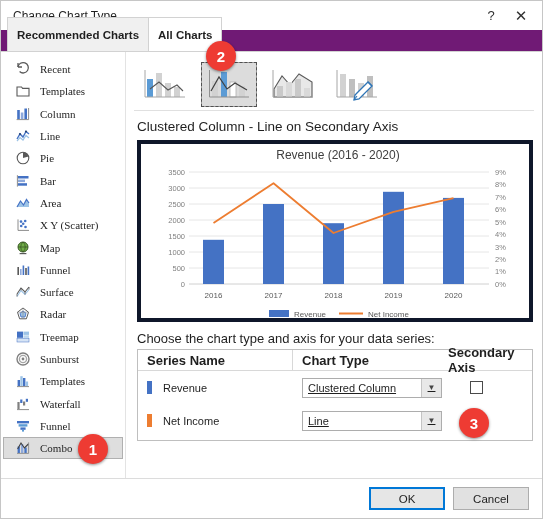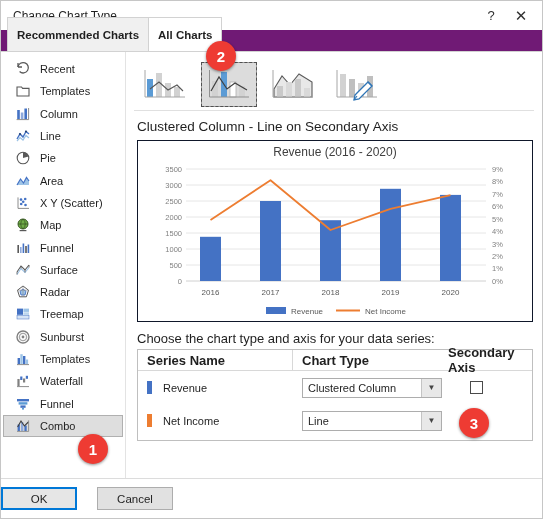--- a/index.html
+++ b/index.html
@@ -93,20 +93,21 @@
     box-sizing: border-box;
   }
   .side-item {
     height: 22.3px;
     display: flex;
     align-items: center;
     padding-left: 11px;
     box-sizing: border-box;
     border: 1px solid transparent;
     margin: 0 2px;
+    font-family: Liberation Serif, serif;
   }
   .side-item.selected {
     background: #dedede;
     border: 1px solid #b0b0b0;
   }
   .side-icon {
     width: 16px; height: 16px;
     flex: 0 0 16px;
     margin-right: 9px;
     display: block;
@@ -150,21 +151,21 @@
   }
   .preview-title {
     font-size: 13.5px;
     color: #1f1f1f;
     margin: 2px 0 6px 3px;
     flex: 0 0 auto;
   }
   .preview-box {
     flex: 0 0 182px;
     height: 182px;
-    border: 1px solid #0f172a;
+    border: 4px solid #0f172a;
     background: #ffffff;
     margin: 0 1px 0 3px;
     box-sizing: border-box;
     overflow: hidden;
     position: relative;
   }
   .chart-caption {
     flex: 0 0 auto;
     font-size: 13px;
     margin: 9px 0 3px 3px;
@@ -189,21 +190,21 @@
   }
   .st-head .c1 { flex: 0 0 155px; padding-left: 9px; box-sizing: border-box; border-right: 1px solid #d8d8d8; height:20px; display:flex; align-items:center;}
   .st-head .c2 { flex: 1 1 auto; padding-left: 9px; box-sizing: border-box; height:20px; display:flex; align-items:center;}
   .st-head .c3 { flex: 0 0 92px; padding-left: 8px; box-sizing: border-box; height:20px; display:flex; align-items:center;}
   .st-row {
     display: flex;
     align-items: center;
     height: 33px;
   }
   .st-row .c1 { flex: 0 0 155px; padding-left: 9px; box-sizing: border-box; display: flex; align-items: center; }
-  .st-row .c2 { flex: 1 1 auto; padding-left: 9px; box-sizing: border-box; }
+  .st-row .c2 { flex: 1 1 auto; padding-left: 9px; box-sizing: border-box; text-decoration: underline; }
   .st-row .c3 { flex: 0 0 92px; display: flex; align-items: center; justify-content: center; box-sizing: border-box; padding-right:24px;}
   .swatch {
     width: 5px; height: 13px;
     margin-right: 11px;
     flex: 0 0 5px;
   }
   .sname { font-size: 11px; }
   .combo {
     width: 140px; height: 20px;
     border: 1px solid #adadad;
@@ -238,22 +239,23 @@
     border-width: 0 1.4px 1.4px 0;
     transform: rotate(42deg);
   }
   
   .footer {
     flex: 0 0 39px;
     height: 39px;
     border-top: 1px solid #dcdcdc;
     display: flex;
     align-items: center;
+    justify-content: flex-end;
     padding-right: 13px;
-    gap: 20px;
+    gap: 8px;
     background: #ffffff;
   }
   .btn {
     width: 76px; height: 23px;
     font-size: 11.5px;
     background: #e1e1e1;
     border: 1px solid #adadad;
     box-sizing: border-box;
     display: flex; align-items: center; justify-content: center;
     color: #1f1f1f;
@@ -336,20 +338,29 @@
       </div>
 
       <div class="side-item">
         <svg class="side-icon" viewBox="0 0 16 16">
           <circle cx="8" cy="8" r="5.8" fill="#fff" stroke="#595959" stroke-width="1.1"></circle>
           <path d="M8 8 L8 2.2 A5.8 5.8 0 0 1 13.5 6.4 Z" fill="#595959"></path>
         </svg>
         <span class="side-label">Pie</span>
       </div>
 
+      <div class="side-item">
+        <svg class="side-icon" viewBox="0 0 16 16">
+          <rect x="3" y="3" width="10.5" height="2.5" fill="#4472C4"></rect>
+          <rect x="3" y="6.6" width="7" height="2.5" fill="#8FAADC"></rect>
+          <rect x="3" y="10.2" width="9" height="2.5" fill="#4472C4"></rect>
+          <path d="M2.4 2.2 L2.4 13.6" stroke="#7f7f7f" stroke-width="0.9"></path>
+        </svg>
+        <span class="side-label">Bar</span>
+      </div>
 
       <div class="side-item">
         <svg class="side-icon" viewBox="0 0 16 16">
           <path d="M2 12 L5.5 6 L8.5 10 L11.5 4.5 L14 8 L14 12 Z" fill="#9DC3E6"></path>
           <polyline points="2,12 5.5,6 8.5,10 11.5,4.5 14,8" fill="none" stroke="#4472C4" stroke-width="1.2"></polyline>
         </svg>
         <span class="side-label">Area</span>
       </div>
 
       <div class="side-item">

